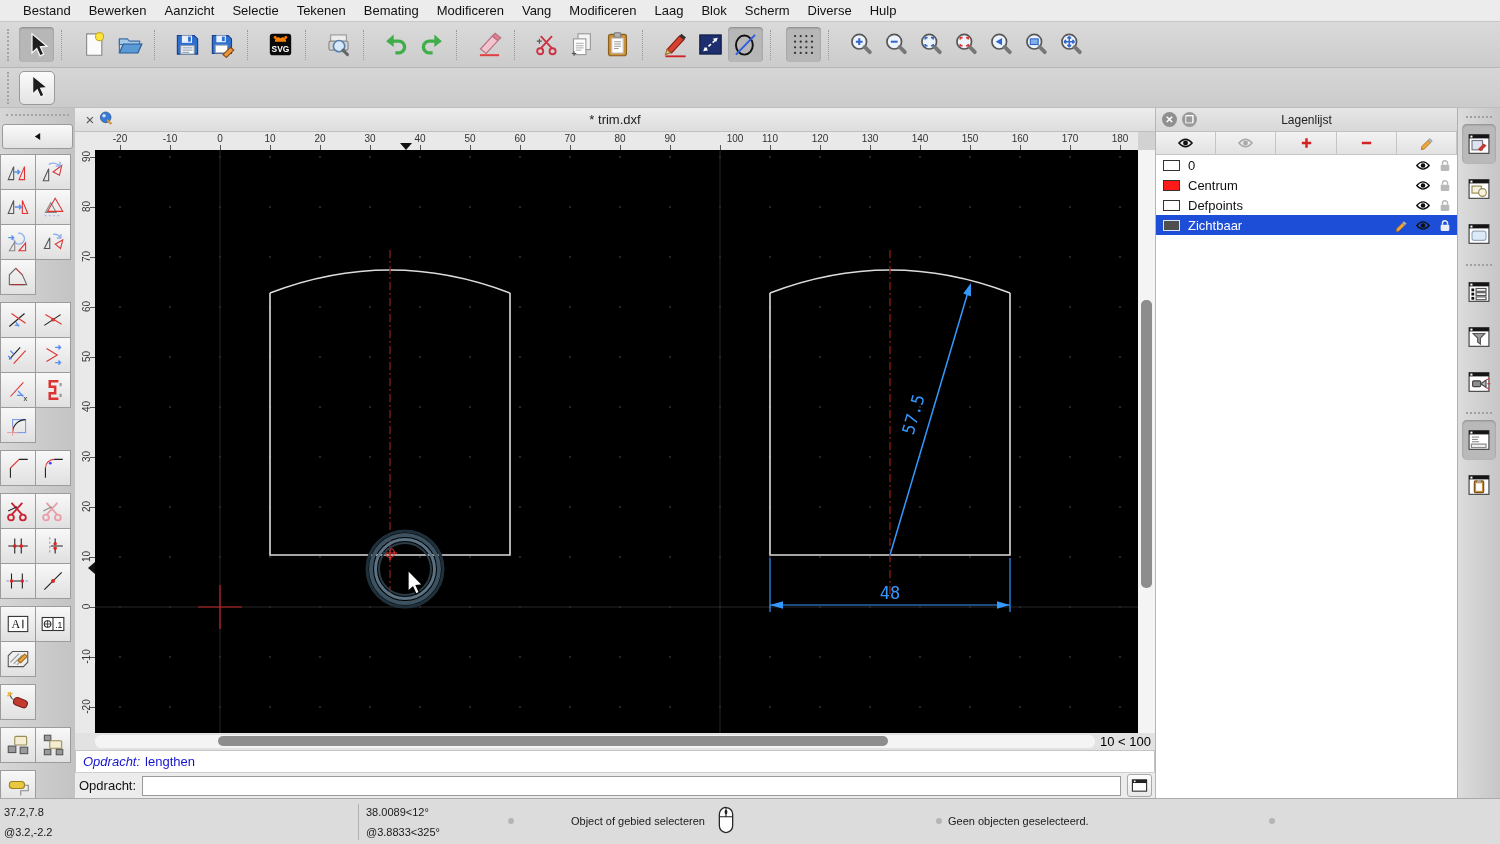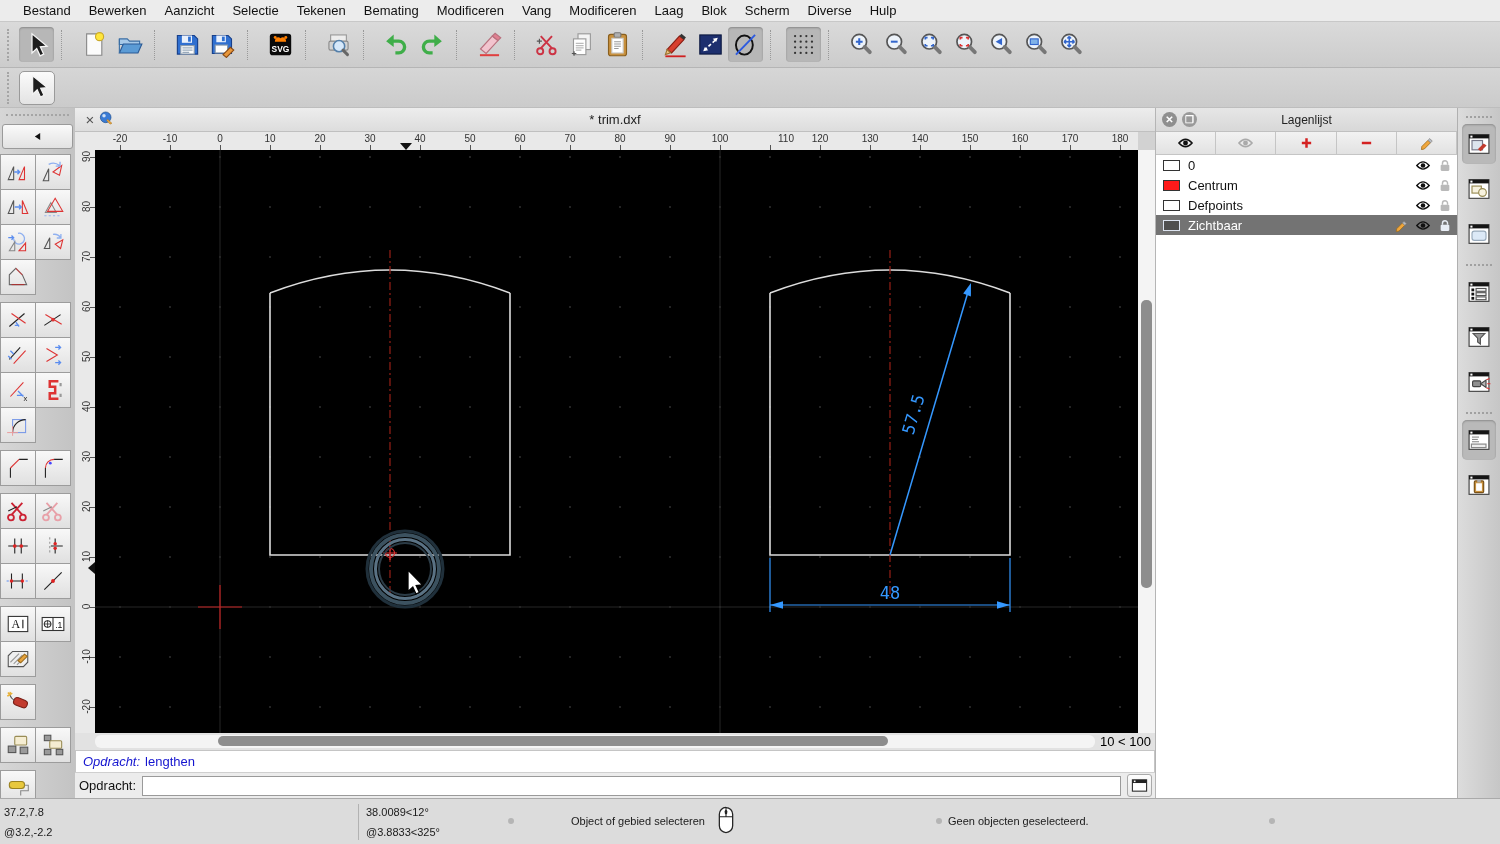--- a/index.html
+++ b/index.html
@@ -70,21 +70,21 @@
   #rightpanel{left:1155px;top:108px;width:302px;height:690px;background:#fff;border-left:1px solid #b5b5b5;}
   #lp-header{height:24px;background:linear-gradient(#e6e6e6,#d8d8d8);border-bottom:1px solid #c0c0c0;
              display:flex;align-items:center;padding:0 6px;position:relative;}
   .lp-hbtn{width:15px;height:15px;border-radius:8px;background:#8f8f8f;color:#fff;font-size:10px;line-height:15px;
            text-align:center;margin-right:5px;font-weight:bold;}
   #lp-title{position:absolute;left:0;width:100%;text-align:center;font-size:12px;color:#222;pointer-events:none;}
   #lp-btnrow{height:23px;display:flex;border-bottom:1px solid #c5c5c5;background:linear-gradient(#f2f2f2,#e2e2e2);}
   .lp-btn{flex:1;border-right:1px solid #c5c5c5;display:flex;align-items:center;justify-content:center;}
   .lp-btn svg{width:17px;height:14px;}
   .layer-row{height:20px;display:flex;align-items:center;padding:0 4px;font-size:13px;color:#111;}
-  .layer-row.sel{background:#737373;color:#fff;}
+  .layer-row.sel{background:#1d4ed8;color:#fff;}
   .swatch{width:17px;height:11px;border:1px solid #333;margin:0 8px 0 3px;flex:none;}
   .lname{flex:1;}
   .licons{display:flex;gap:6px;align-items:center;}
   .licons svg{width:16px;height:13px;}
   
   #dockstrip{left:1457px;top:108px;width:43px;height:690px;background:linear-gradient(90deg,#dcdcdc,#c6c6c6);
              border-left:1px solid #b0b0b0;display:flex;flex-direction:column;align-items:center;padding-top:3px;}
   .dock-handle{width:26px;border-top:2px dotted #a0a0a0;margin:5px 0 6px 0;}
   .dock-btn{width:34px;height:40px;border-radius:5px;display:flex;align-items:center;justify-content:center;margin-bottom:5px;}
   .dock-btn svg{width:28px;height:28px;}
@@ -723,23 +723,23 @@
       <span class="htick" style="left: 375px;">50</span>
       <div class="htickmark" style="left: 375px;"></div>
       <span class="htick" style="left: 425px;">60</span>
       <div class="htickmark" style="left: 425px;"></div>
       <span class="htick" style="left: 475px;">70</span>
       <div class="htickmark" style="left: 475px;"></div>
       <span class="htick" style="left: 525px;">80</span>
       <div class="htickmark" style="left: 525px;"></div>
       <span class="htick" style="left: 575px;">90</span>
       <div class="htickmark" style="left: 575px;"></div>
-      <span class="htick" style="left: 625px;">100</span>
+      <span class="htick" style="left: 640px;">100</span>
       <div class="htickmark" style="left: 625px;"></div>
-      <span class="htick" style="left: 691px;">110</span>
+      <span class="htick" style="left: 675px;">110</span>
       <div class="htickmark" style="left: 675px;"></div>
       <span class="htick" style="left: 725px;">120</span>
       <div class="htickmark" style="left: 725px;"></div>
       <span class="htick" style="left: 775px;">130</span>
       <div class="htickmark" style="left: 775px;"></div>
       <span class="htick" style="left: 825px;">140</span>
       <div class="htickmark" style="left: 825px;"></div>
       <span class="htick" style="left: 875px;">150</span>
       <div class="htickmark" style="left: 875px;"></div>
       <span class="htick" style="left: 925px;">160</span>

